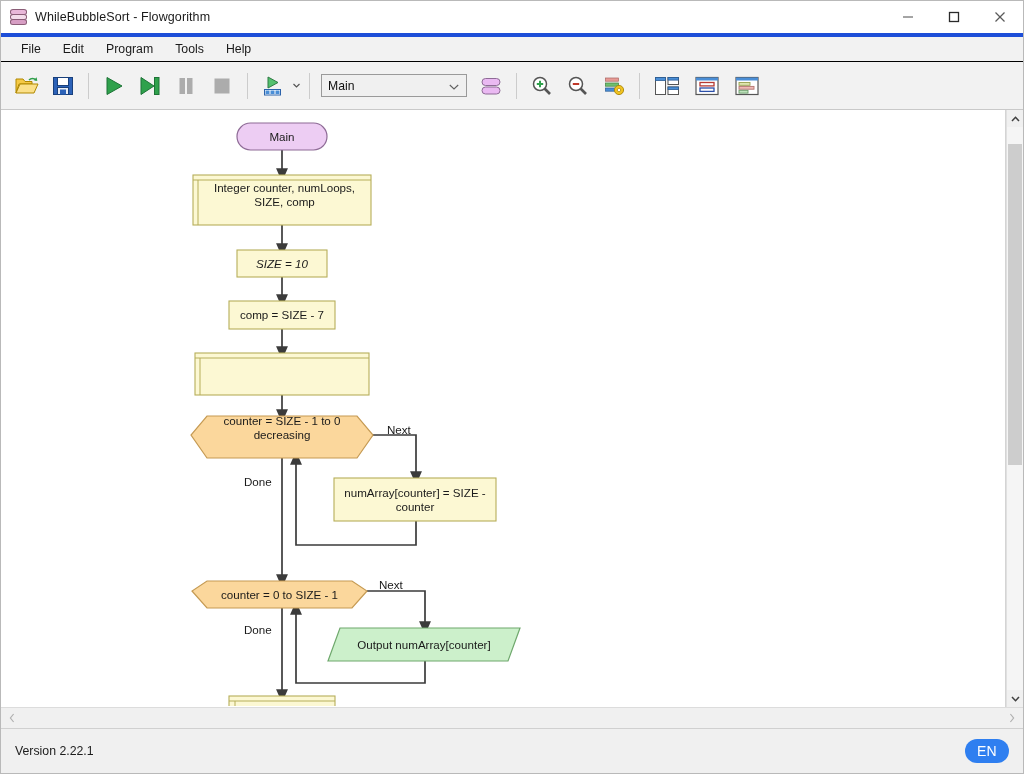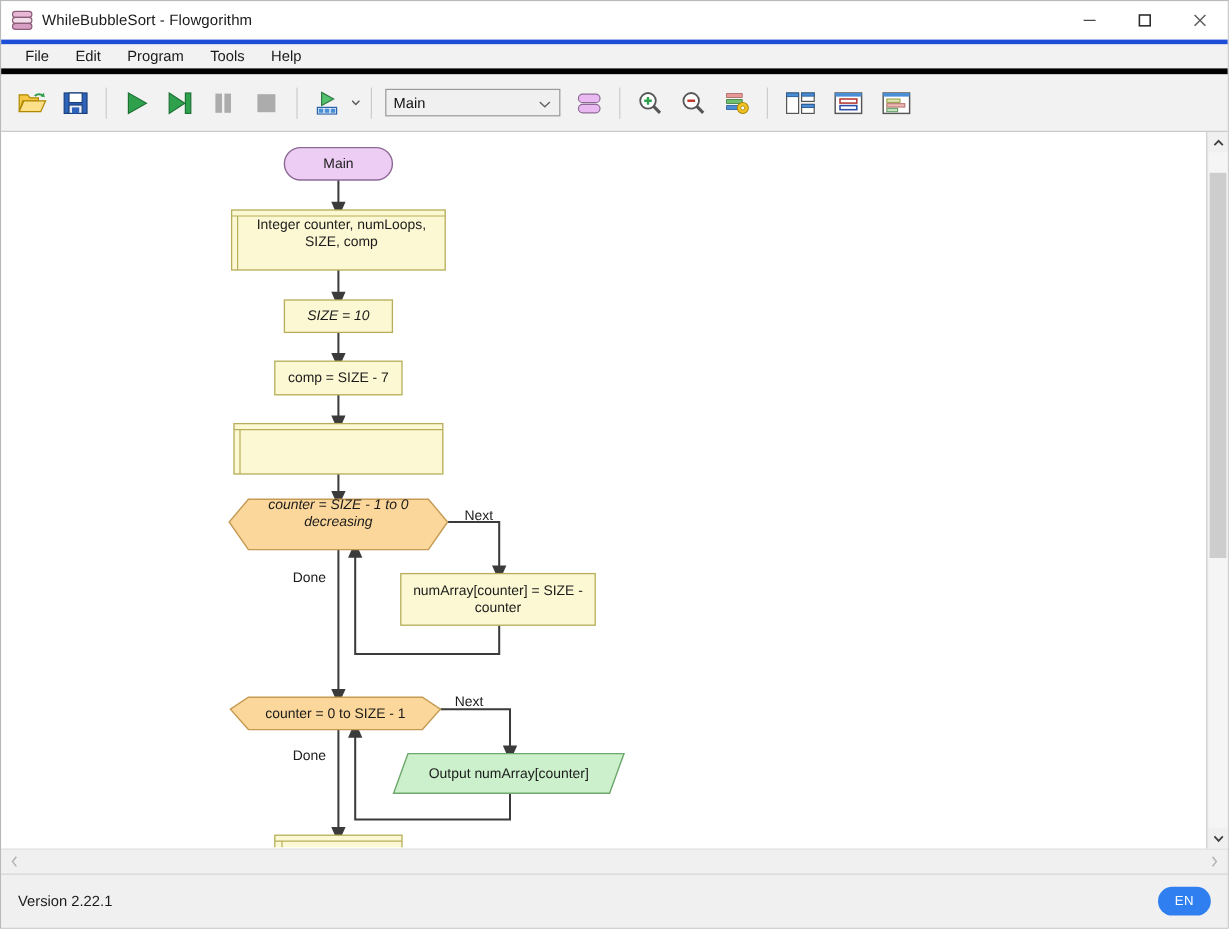--- a/index.html
+++ b/index.html
@@ -45,21 +45,21 @@
     display: flex; align-items: center; justify-content: center;
   }
   .glyph { display: block; }
 
   
   .menubar {
     height: 25px; flex: 0 0 25px;
     background: #f2f2f2;
     display: flex; align-items: center;
     padding-left: 9px;
-    border-bottom: 5px solid #000000;
+    border-bottom: 1px solid #000000;
   }
   .menu-item {
     font-size: 12.3px; color: #1a1a1a;
     padding: 4px 11px; cursor: default;
   }
 
   
   .toolbar {
     height: 48px; flex: 0 0 48px;
     background: #f2f2f2;
@@ -141,21 +141,21 @@
     height: 44px; flex: 0 0 44px;
     background: #f0f0f0;
     display: flex; align-items: center;
     padding: 0 14px;
   }
   .version-text { font-size: 12.3px; color: #1c1c1c; }
   .lang-badge {
     margin-left: auto;
     width: 44px; height: 24px; border-radius: 12px;
     background: #2f7ff0;
-    color: #ffffff; font-size: 11px;
+    color: #ffffff; font-size: 14px;
     display: flex; align-items: center; justify-content: center;
     letter-spacing: 0.4px;
   }
 
   
   .nodetext {
     position: absolute;
     font-size: 11.6px; color: #1a1a1a;
     text-align: center; line-height: 14px;
     display: flex; align-items: center; justify-content: center;
@@ -409,21 +409,21 @@
 
         <rect x="228" y="586" width="106" height="20" fill="#fcf8d3" stroke="#b6ae5a" stroke-width="1.1"></rect>
         <line x1="234" y1="591" x2="234" y2="606" stroke="#b6ae5a" stroke-width="1"></line>
         <line x1="228" y1="591" x2="334" y2="591" stroke="#b6ae5a" stroke-width="1"></line>
       </svg>
 
       <div class="nodetext" style="left:236px; top:13px; width:90px; height:27px;">Main</div>
       <div class="nodetext" style="left:197px; top:70px; width:173px; height:29px;">Integer counter, numLoops, SIZE, comp</div>
       <div class="nodetext" style="left:236px; top:140px; width:90px; height:27px;font-style:italic;">SIZE = 10</div>
       <div class="nodetext" style="left:228px; top:191px; width:106px; height:28px;">comp = SIZE - 7</div>
-      <div class="nodetext" style="left:206px; top:306px; width:150px; height:24px;font-style:italic;">counter = SIZE - 1 to 0 decreasing</div>
+      <div class="nodetext" style="left:206px; top:306px; width:150px; height:24px;">counter = SIZE - 1 to 0 decreasing</div>
       <div class="nodetext" style="left:338px; top:368px; width:152px; height:43px;">numArray[counter] = SIZE - counter</div>
       <div class="nodetext" style="left:206px; top:471px; width:145px; height:27px;">counter = 0 to SIZE - 1</div>
       <div class="nodetext" style="left:335px; top:518px; width:176px; height:33px;">Output numArray[counter]</div>
 
       <div class="edgelabel" style="left:386px; top:313px;">Next</div>
       <div class="edgelabel" style="left:243px; top:365px;">Done</div>
       <div class="edgelabel" style="left:378px; top:468px;">Next</div>
       <div class="edgelabel" style="left:243px; top:513px;">Done</div>
     </div>
 

